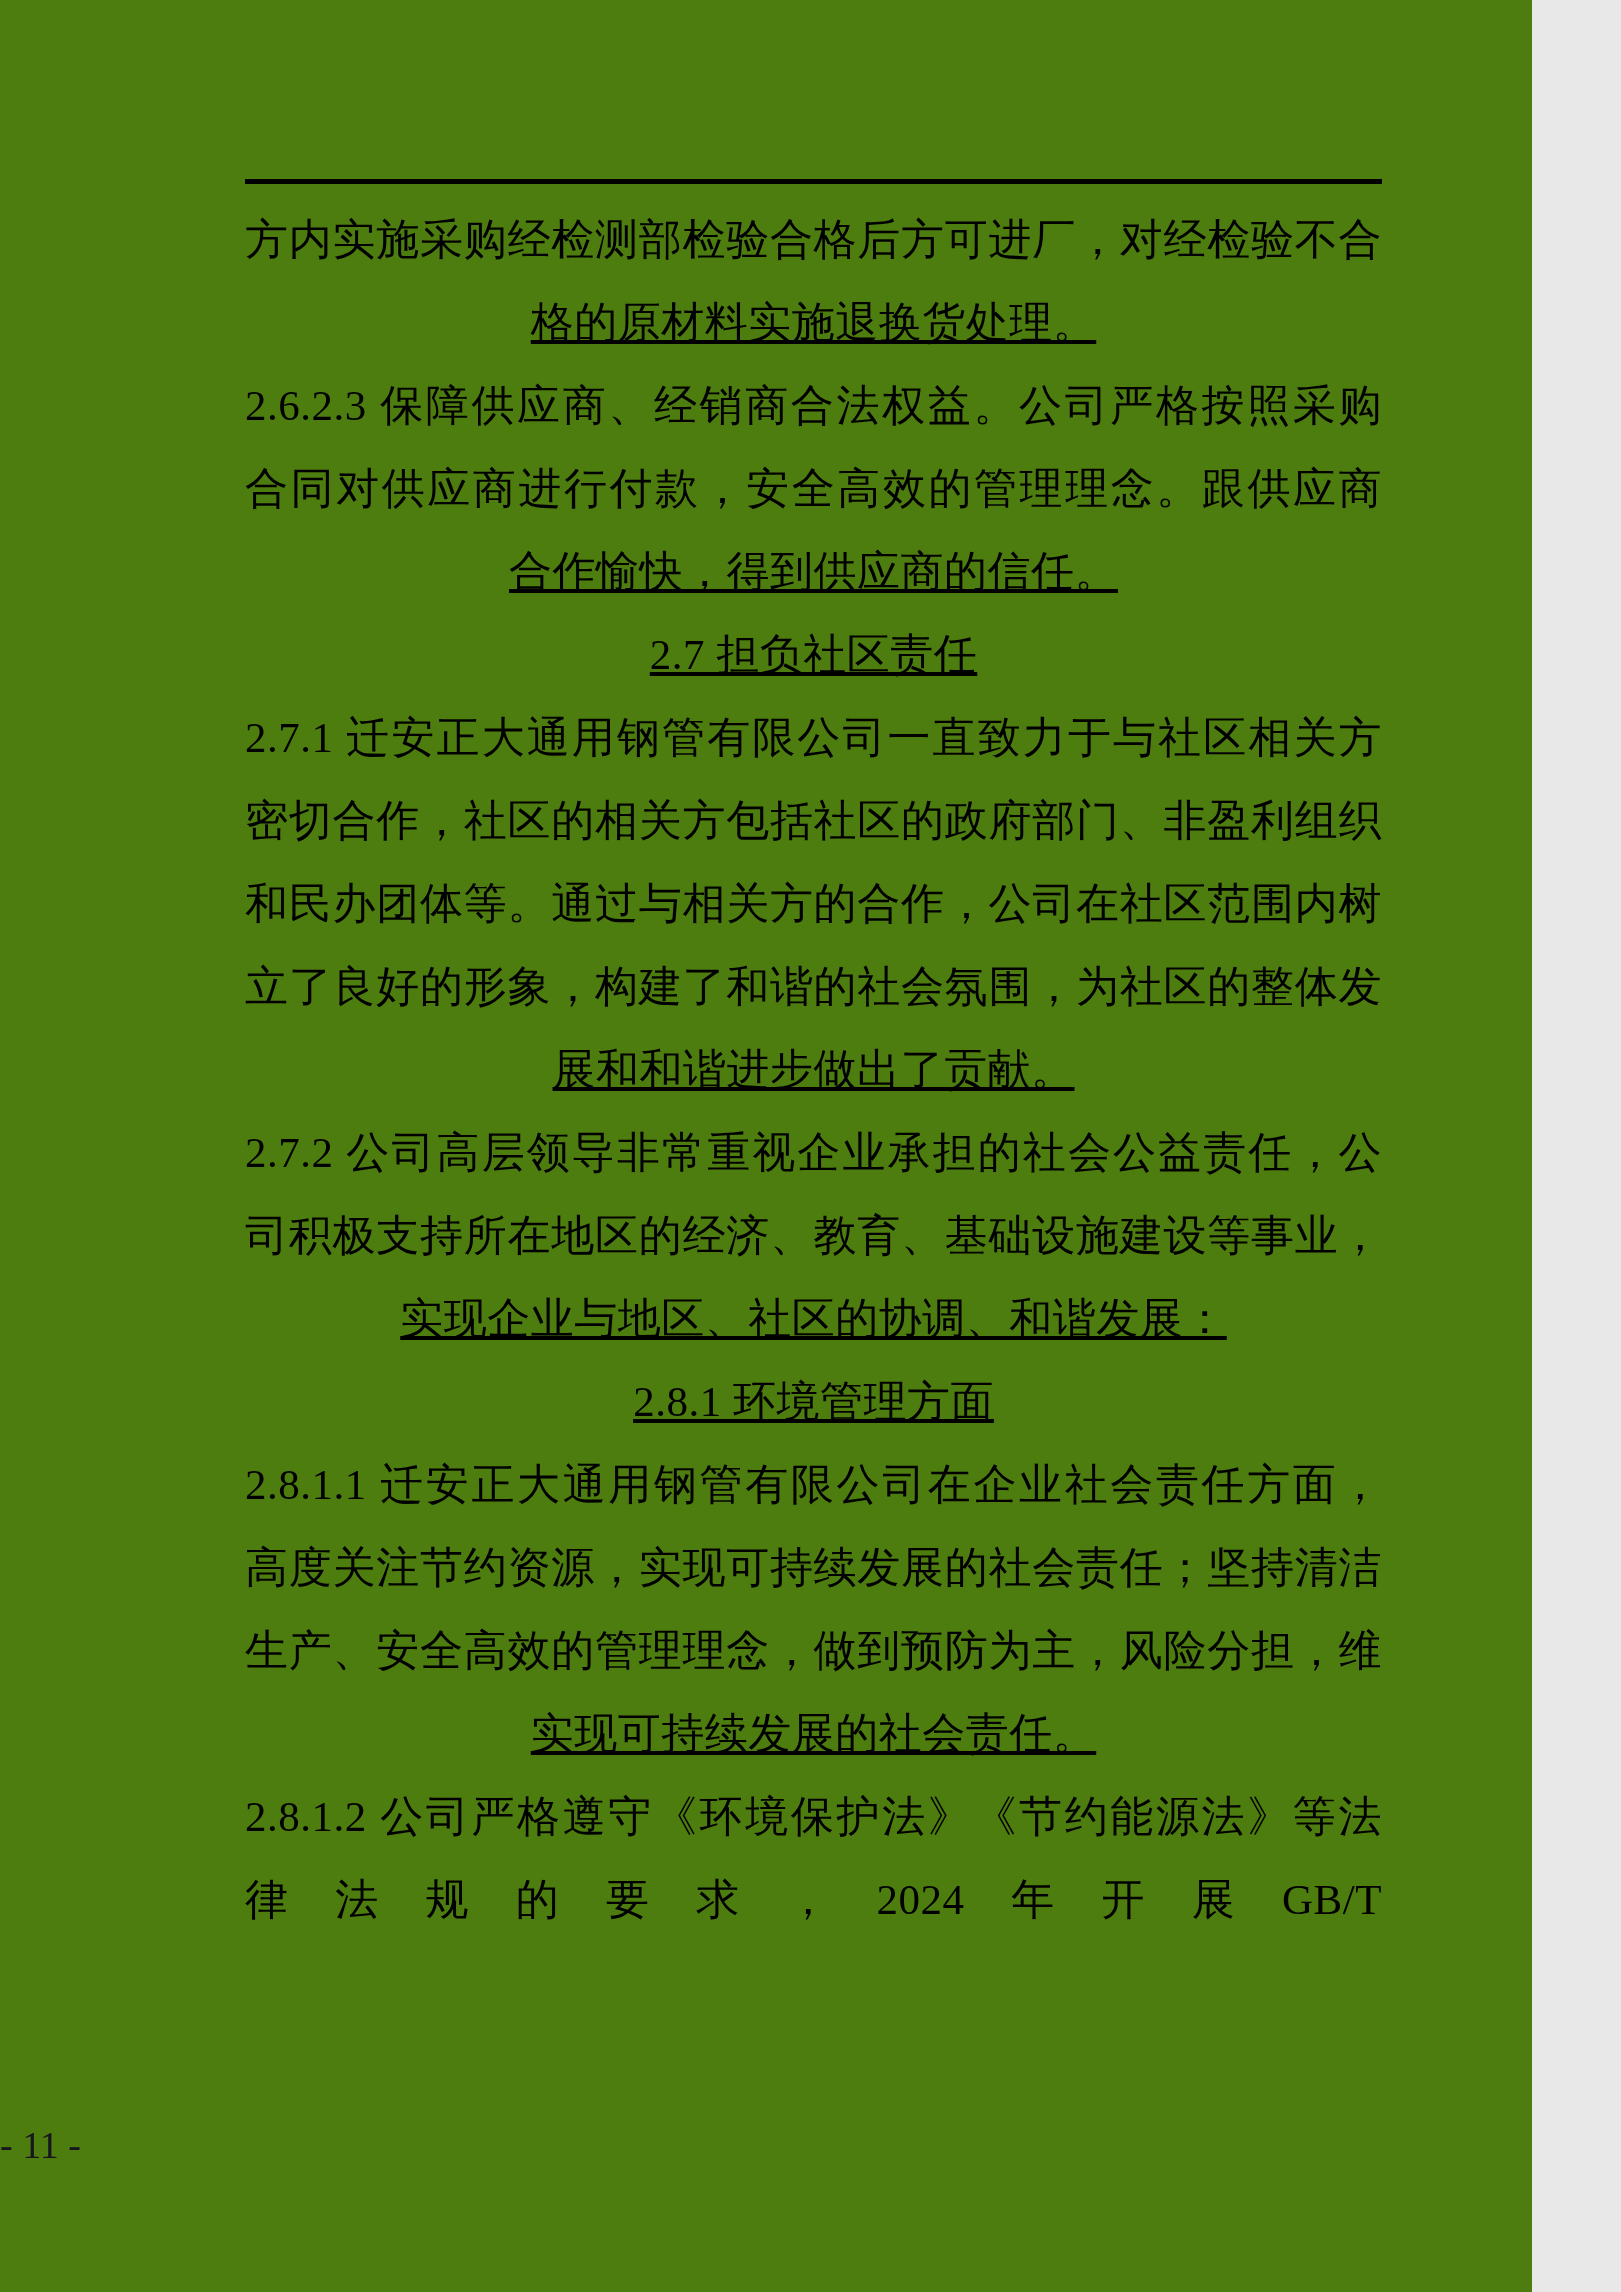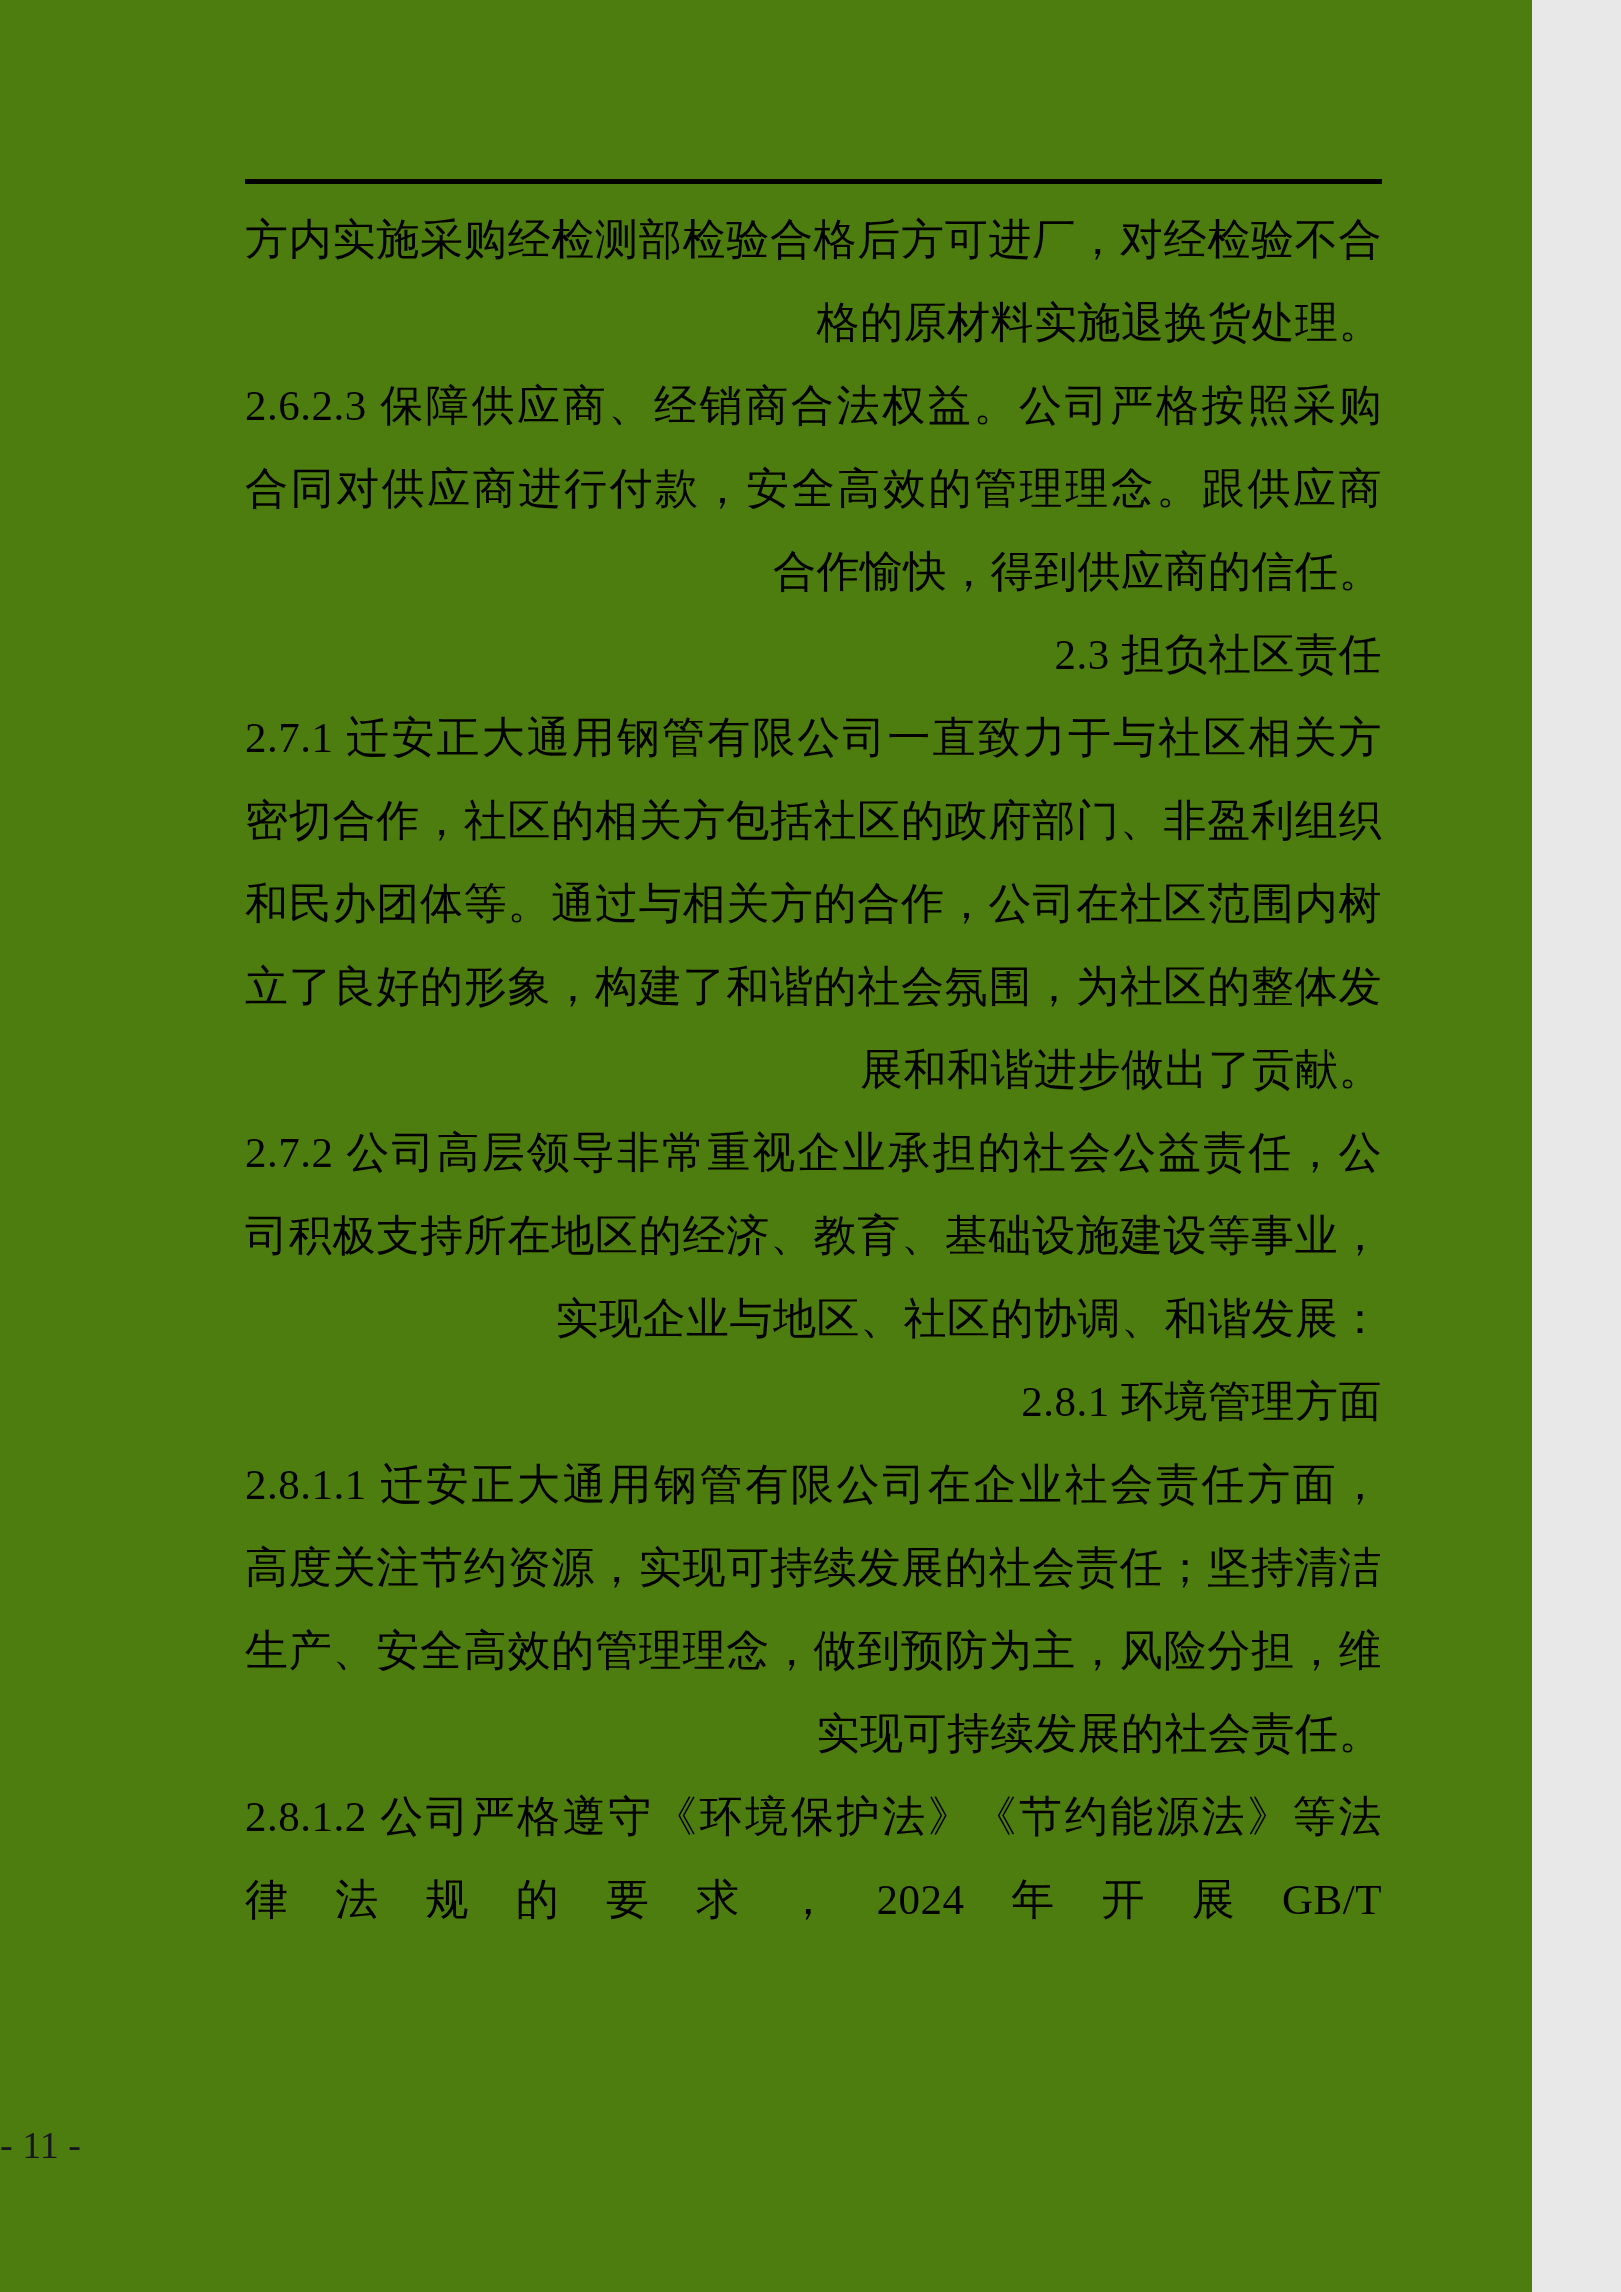--- a/index.html
+++ b/index.html
@@ -36,21 +36,22 @@
     height: 83px;
     overflow: hidden;
     letter-spacing: 0.5px;
   }
   .line.fill {
     text-align: justify;
     text-align-last: justify;
     text-justify: inter-ideograph;
   }
   .line.end {
-    text-align: right;
+    text-align: center;
+    text-decoration: underline;
   }
   .footer {
     position: absolute;
     left: 0;
     top: 2120px;
     width: 1621px;
     text-align: left;
     font-size: 38px;
     line-height: 51px;
     color: #16161f;
@@ -62,21 +63,21 @@
 <div class="page">
 
   <div class="header-rule"></div>
 
   <div class="content">
     <div class="line fill">方内实施采购经检测部检验合格后方可进厂，对经检验不合</div>
     <div class="line end">格的原材料实施退换货处理。</div>
     <div class="line fill">2.6.2.3 保障供应商、经销商合法权益。公司严格按照采购</div>
     <div class="line fill">合同对供应商进行付款，安全高效的管理理念。跟供应商</div>
     <div class="line end">合作愉快，得到供应商的信任。</div>
-    <div class="line end">2.3 担负社区责任</div>
+    <div class="line end">2.7 担负社区责任</div>
     <div class="line fill">2.7.1 迁安正大通用钢管有限公司一直致力于与社区相关方</div>
     <div class="line fill">密切合作，社区的相关方包括社区的政府部门、非盈利组织</div>
     <div class="line fill">和民办团体等。通过与相关方的合作，公司在社区范围内树</div>
     <div class="line fill">立了良好的形象，构建了和谐的社会氛围，为社区的整体发</div>
     <div class="line end">展和和谐进步做出了贡献。</div>
     <div class="line fill">2.7.2 公司高层领导非常重视企业承担的社会公益责任，公</div>
     <div class="line fill">司积极支持所在地区的经济、教育、基础设施建设等事业，</div>
     <div class="line end">实现企业与地区、社区的协调、和谐发展：</div>
     <div class="line end">2.8.1 环境管理方面</div>
     <div class="line fill">2.8.1.1 迁安正大通用钢管有限公司在企业社会责任方面，</div>

